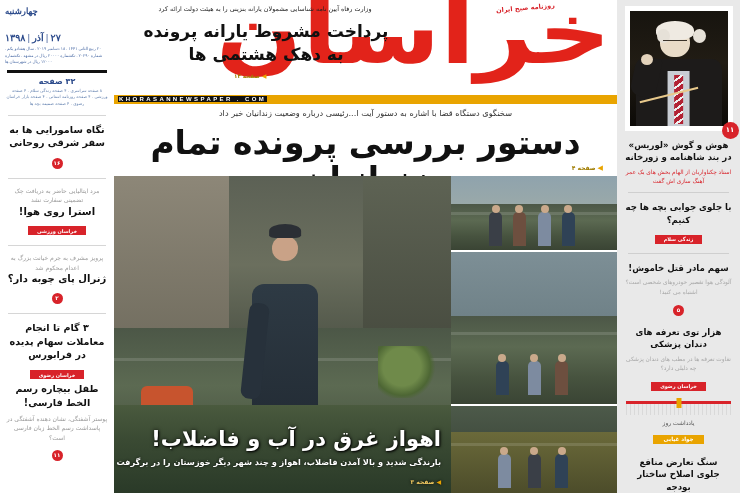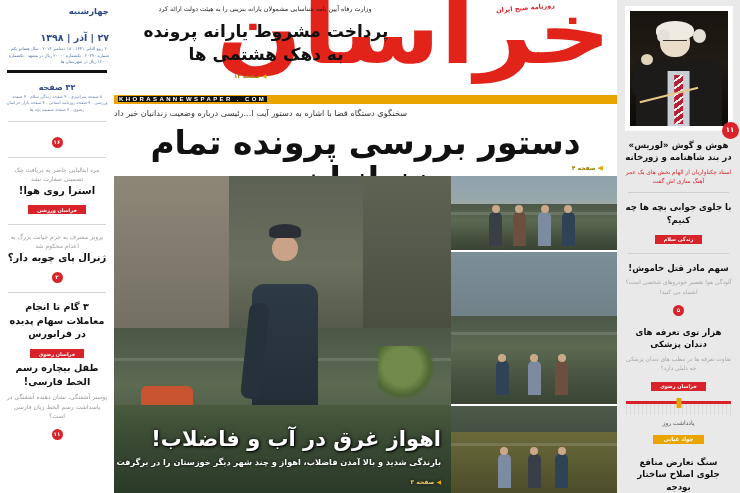--- a/index.html
+++ b/index.html
@@ -11,26 +11,26 @@
     overflow: hidden;
   }
   .page { position: relative; width: 740px; height: 493px; background:#fff; }
 
   
   .left-col {
     position: absolute; left: 0; top: 0; width: 114px; height: 493px;
     background: #fff; border-left: 0; padding: 2px 5px 0 5px;
     text-align: center; direction: rtl; overflow: hidden;
   }
-  .dateline { text-align: right; padding-top: 4px; }
+  .dateline { text-align: left; padding-top: 4px; font-family: Liberation Serif, serif; }
   .dateline .dow { color:#2b4a8b; font-size: 8.5px; font-weight: bold; letter-spacing:-0.3px; }
   .dateline .dnum { color:#2b4a8b; font-size: 9.5px; font-weight: bold; margin-top:16px; letter-spacing:-0.3px; }
   .dateline .meta { color:#4a6ba5; font-size: 4.2px; line-height: 1.55; margin-top: 3px; }
   .rule-black { height: 3px; background:#111; margin: 4px 2px 4px 2px; }
-  .pages-count { color:#2b4a8b; font-size: 8px; font-weight:bold; margin-top:10px; }
+  .pages-count { color:#2b4a8b; font-size: 8px; font-weight:bold; margin-top:4px; }
   .pages-list { color:#5f7ead; font-size: 4.2px; line-height:1.6; margin-top:2px; }
 
   .lrule { height:1px; background:#d6d6d6; margin: 7px 3px; }
 
   .sb-head {
     font-size: 9.6px; font-weight: bold; color:#111; line-height: 1.42;
     letter-spacing: -0.4px;
   }
   .sb-head.big { font-size: 10px; line-height:1.3; }
   .sb-sub {
@@ -139,21 +139,21 @@
 
   .urlbar {
     position:absolute; left:0; right:0; top: 95px; height: 9px;
     background:#e9a400; color:#111; font-size:6px; font-weight:bold;
     letter-spacing: 2.4px; direction: ltr; padding-left: 4px; line-height: 9px;
     font-family: "Liberation Sans", sans-serif;
   }
   .urlbar span { background:#111; color:#fff; padding: 0 1px; }
 
   .lead-kicker {
-    position:absolute; left:0; right:0; top: 108px; text-align:left;
+    position:absolute; left:0; right:0; top: 108px; text-align:center;
     font-size: 8.2px; color:#333; letter-spacing:-0.2px;
   }
   .lead-head {
     position:absolute; left:0; right:0; top: 125px; text-align:center;
     font-size: 33px; font-weight:bold; color:#111; letter-spacing:-1.4px;
     line-height:1.1;
   }
   .lead-pg { position:absolute; right: 14px; top: 164px; font-size:6px; color:#a07c00; font-weight:bold; }
   .lead-pg:before { content:"\25C0"; color:#e9a400; font-size:7px; margin-left:2px; }
 
@@ -238,20 +238,21 @@
     </div>
 
     <div class="rule-black"></div>
 
     <div class="pages-count">۳۲ صفحه</div>
     <div class="pages-list">۸ صفحه سراسری . ۴ صفحه زندگی سلام . ۴ صفحه ورزشی . ۴ صفحه روزنامه استانی . ۴ صفحه بازار خراسان رضوی . ۴ صفحه ضمیمه بچه ها</div>
 
     <div class="lrule"></div>
 
     <div>
+      <div class="sb-head">نگاه سامورایی ها به سفر شرقی روحانی</div>
       <div class="badge">۱۶</div>
     </div>
 
     <div class="lrule"></div>
 
     <div>
       <div class="sb-sub">مرد ایتالیایی حاضر به دریافت چک تضمینی سفارت نشد</div>
       <div class="sb-head big">استرا روی هوا!</div>
       <div class="tag">خراسان ورزشی</div>
     </div>

